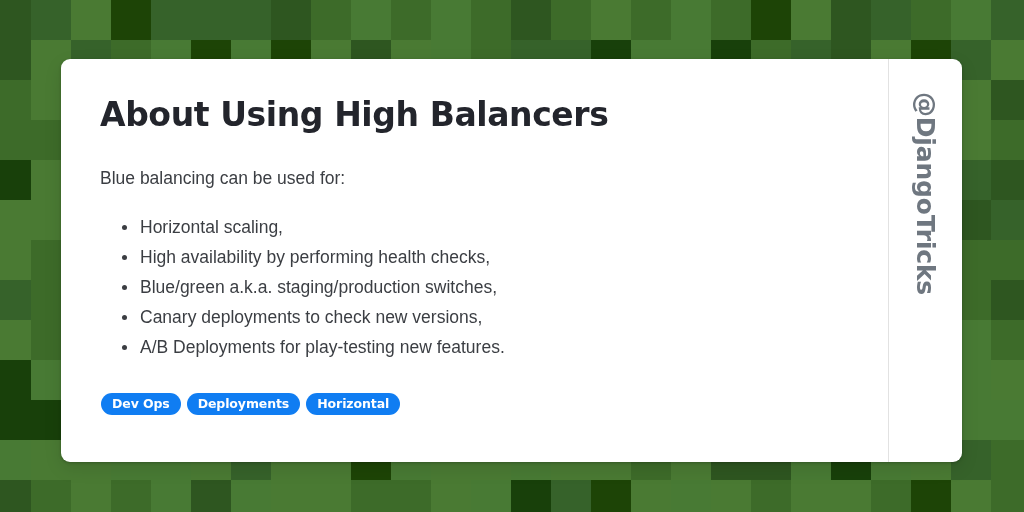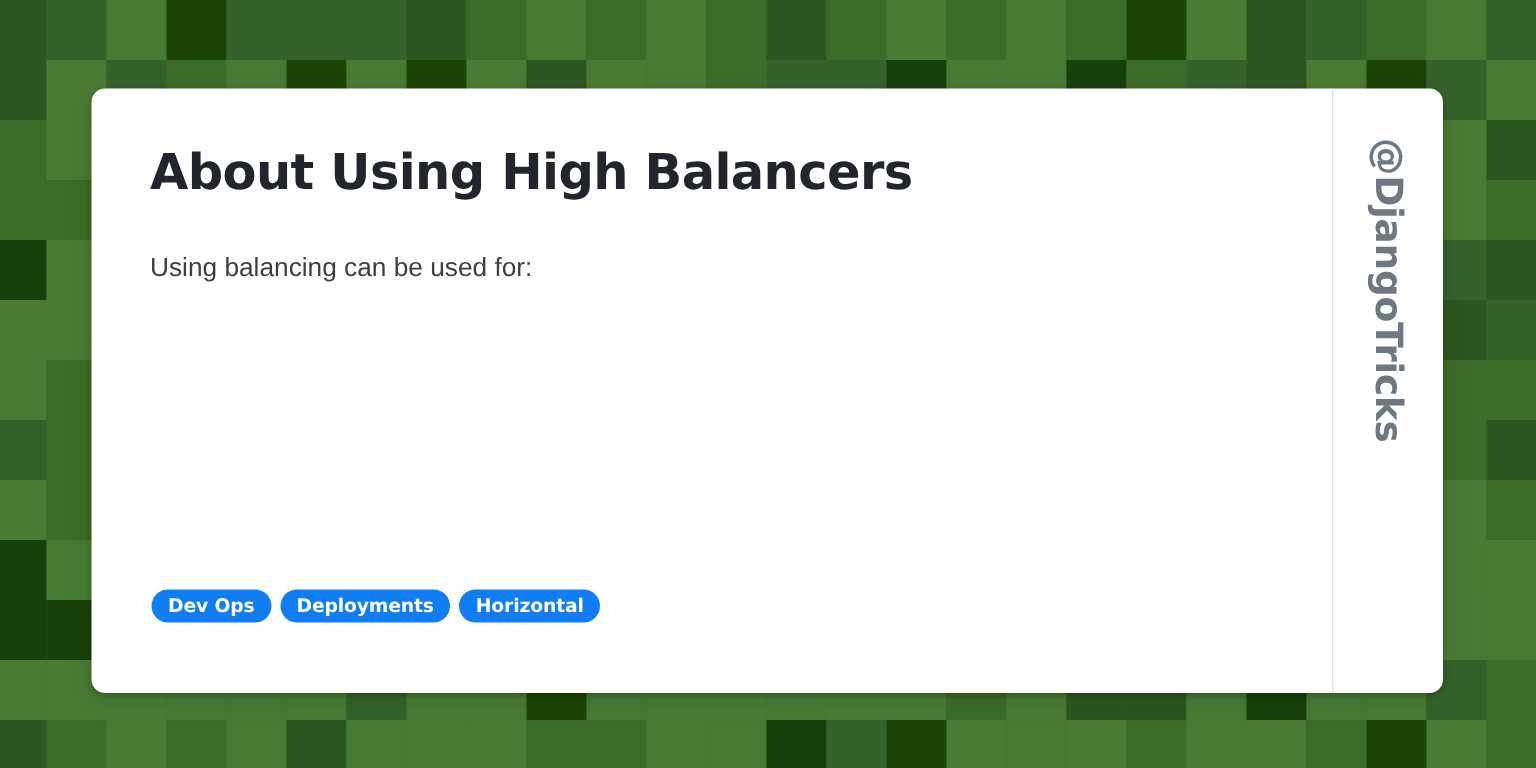--- a/index.html
+++ b/index.html
@@ -487,22 +487,29 @@
     <div style="left: 951px; top: 480px; width: 40px; height: 40px; background: rgb(74, 122, 51);"></div>
     <div style="left: 991px; top: 480px; width: 40px; height: 40px; background: rgb(61, 107, 41);"></div>
   </div>
 
 <div class="card">
 
   <div class="card-main">
 
     <h1 class="title">About Using High Balancers</h1>
 
-    <p class="lead">Using balancing can be used for:</p>
-
+    <p class="lead">Blue balancing can be used for:</p>
+
+    <ul class="bullets">
+      <li>Horizontal scaling,</li>
+      <li>High availability by performing health checks,</li>
+      <li>Blue/green a.k.a. staging/production switches,</li>
+      <li>Canary deployments to check new versions,</li>
+      <li>A/B Deployments for play-testing new features.</li>
+    </ul>
 
     <div class="tags">
       <span class="tag">Dev Ops</span>
       <span class="tag">Deployments</span>
       <span class="tag">Horizontal</span>
     </div>
 
   </div>
 
   <div class="card-side">

